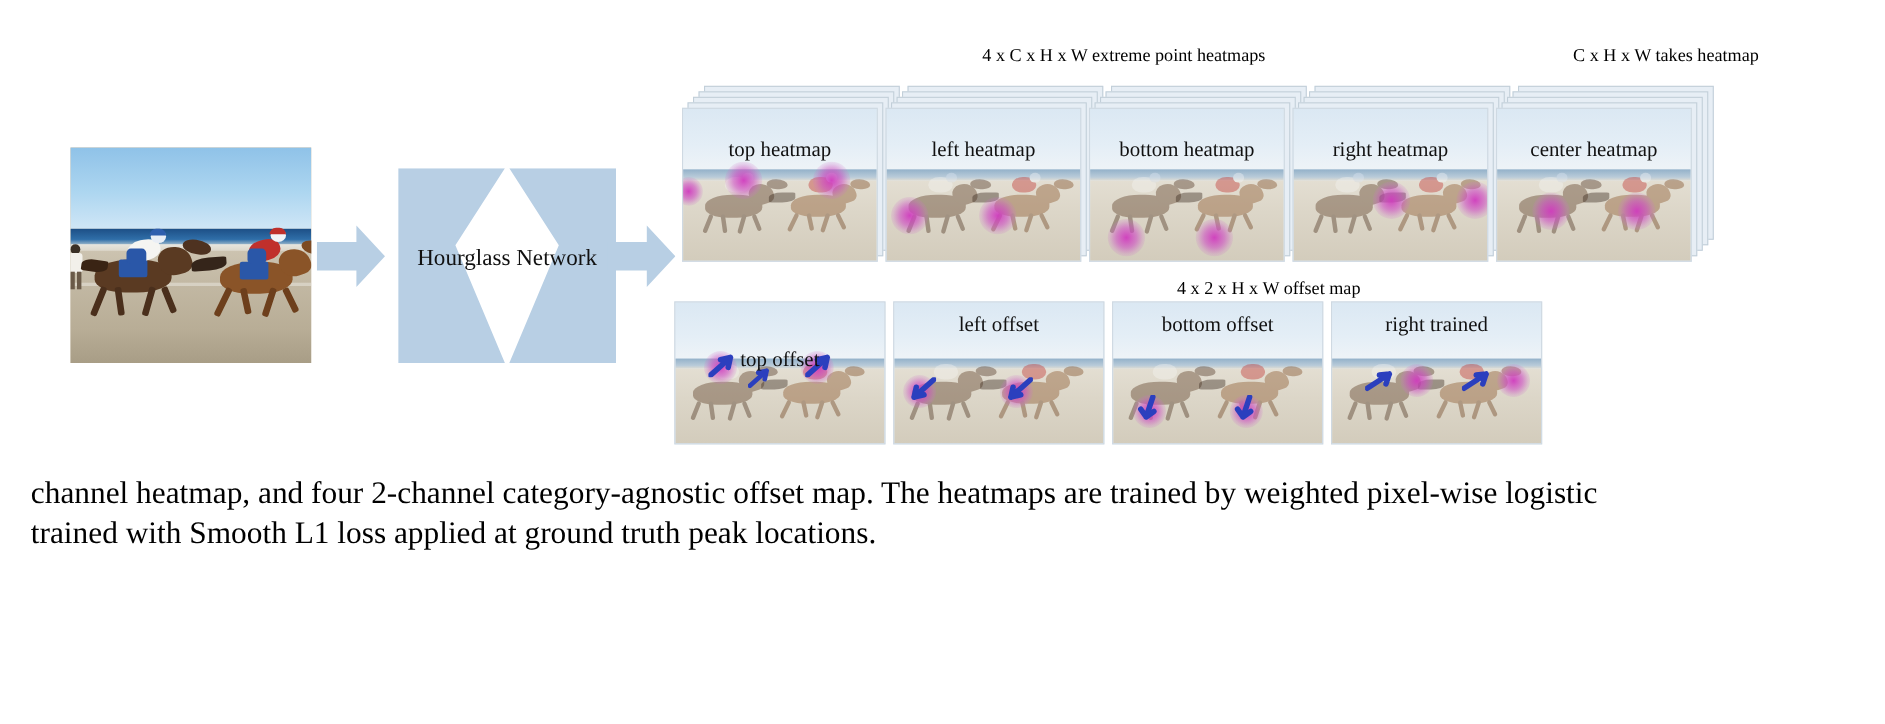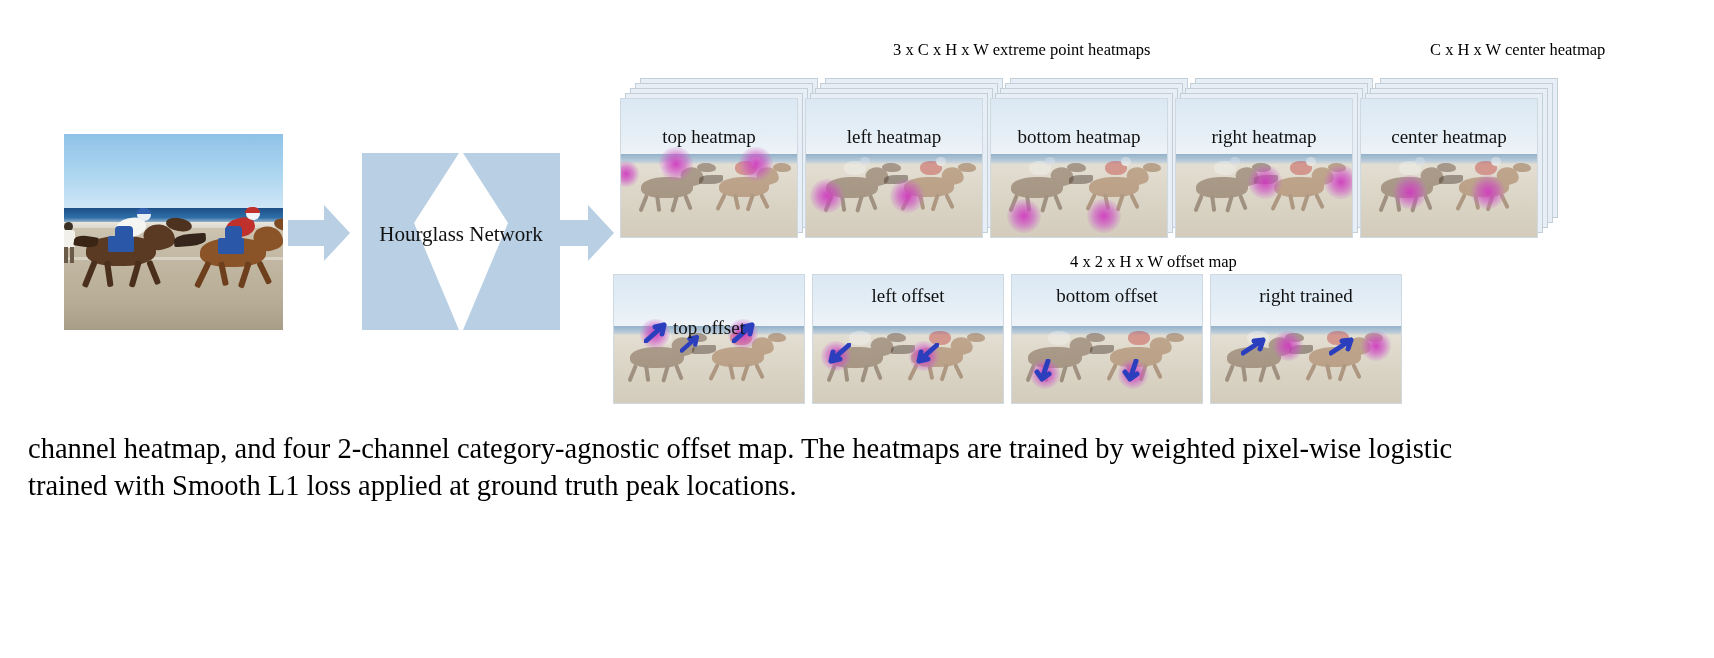--- a/index.html
+++ b/index.html
@@ -121,22 +121,22 @@
   <svg class="hourglass" style="left:362px;top:153px;" width="198" height="177" viewBox="0 0 198 177">
     <polygon points="0,0 97,0 52,70 97,177 0,177" fill="#b8cfe4"></polygon>
     <polygon points="101,0 198,0 198,177 101,177 146,70" fill="#b8cfe4"></polygon>
   </svg>
   <div class="plabel" style="left:363px;top:222px;width:196px;text-align:center;font-size:21px;">Hourglass Network</div>
 
   <svg class="blockarrow" style="left:552px;top:203px;" width="62" height="60" viewBox="0 0 62 60">
     <polygon points="0,17 36,17 36,2 62,30 36,58 36,43 0,43" fill="#b8cfe4"></polygon>
   </svg>
 
-  <div class="grouplabel" style="left:893px;top:40px;">3 x C x H x W extreme point heatmaps</div>
-  <div class="grouplabel" style="left:1430px;top:40px;">C x H x W center heatmap</div>
+  <div class="grouplabel" style="left:893px;top:40px;">4 x C x H x W extreme point heatmaps</div>
+  <div class="grouplabel" style="left:1430px;top:40px;">C x H x W takes heatmap</div>
   <div class="grouplabel" style="left:1070px;top:252px;">4 x 2 x H x W offset map</div>
 
   <div class="stack" style="left:620px;top:78px;width:196px;height:141px;">
     <div class="sheet" style="left:20px;top:0;width:176px;height:138px;"></div>
     <div class="sheet" style="left:15px;top:5px;width:176px;height:138px;"></div>
     <div class="sheet" style="left:10px;top:10px;width:176px;height:138px;"></div>
     <div class="sheet" style="left:5px;top:15px;width:176px;height:138px;"></div>
     <div class="panel" style="left:0;top:20px;width:176px;height:138px;">
       <div class="psky"></div>
       <div class="psea"></div>

